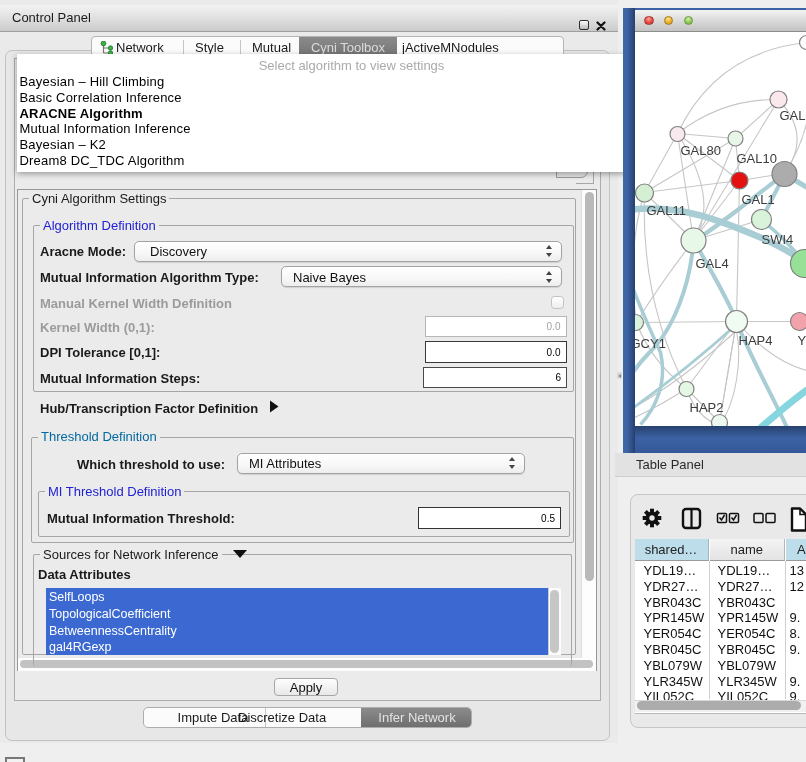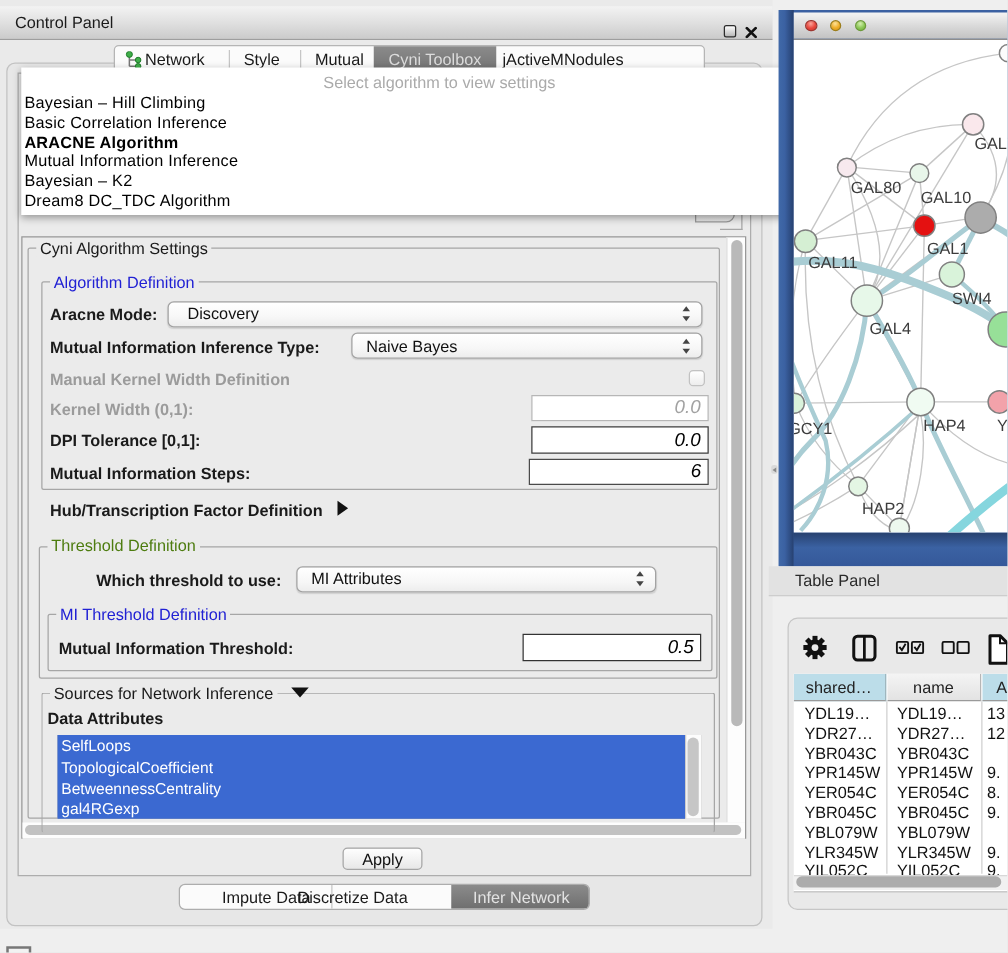--- a/index.html
+++ b/index.html
@@ -10,21 +10,21 @@
 .gray { color:#9b9b9b; }
 .combo {
   position:absolute; border:1px solid #a3a3a3; border-radius:5px;
   background:linear-gradient(#ffffff,#f7f7f7 60%,#ededed);
   font-size:13px; color:#111; box-shadow:0 1px 1px rgba(0,0,0,0.12);
 }
 .combo .ct { position:absolute; left:11px; top:50%; transform:translateY(-50%); }
 .stepper { position:absolute; right:8px; top:50%; transform:translateY(-50%); width:8px; height:12px; }
 .stepper:before { content:""; position:absolute; left:1px; top:0; border-left:3.5px solid transparent; border-right:3.5px solid transparent; border-bottom:4.5px solid #444; }
 .stepper:after { content:""; position:absolute; left:1px; bottom:0; border-left:3.5px solid transparent; border-right:3.5px solid transparent; border-top:4.5px solid #444; }
-.field { position:absolute; background:#fff; font-size:15px; text-align:right;font-style:italic; }
+.field { position:absolute; background:#fff; font-size:10px; text-align:right; }
 .field span { position:absolute; right:5px; top:50%; transform:translateY(-50%); }
 .gbox { position:absolute; border:1px solid #a6a6a6; border-radius:2px; }
 .glabel { position:absolute; background:#EBEBEB; padding:0 3px; font-size:13px; line-height:13px; }
 .rows > div { position:relative; height:15.8px; }
 .c1 { position:absolute; left:9px; top:0; } .c2 { position:absolute; left:83px; top:0; } .c3 { position:absolute; left:155px; top:0; }
 
 </style>
 </head>
 <body>
 
@@ -56,21 +56,21 @@
 
 <div class="gbox" style="left:33px; top:225px; width:541px; height:167px;"></div>
 <div class="glabel" style="left:40px; top:218.5px; color:#2121d4;">Algorithm Definition</div>
 
 <div class="abs b13" style="left:40px; top:244px;">Aracne Mode:</div>
 <div class="combo" style="left:134px; top:240.5px; width:428px; height:21px;">
     <span class="ct" style="left:15px;">Discovery</span>
     <span class="stepper"></span>
   </div>
 
-<div class="abs b13" style="left:40px; top:270px;">Mutual Information Inference Type:</div>
+<div class="abs b13" style="left:40px; top:270px;">Mutual Information Algorithm Type:</div>
 <div class="combo" style="left:281px; top:266px; width:281px; height:21px;">
     <span class="ct">Naive Bayes</span>
     <span class="stepper"></span>
   </div>
 
 <div class="abs b13 gray" style="left:40px; top:296px;">Manual Kernel Width Definition</div>
 <div class="abs" style="left:551px; top:296px; width:13px; height:13px; border:1px solid #c2c2c2; border-radius:3.5px; background:linear-gradient(#fff,#ededed);"></div>
 
 <div class="abs b13 gray" style="left:40px; top:319.5px;">Kernel Width (0,1):</div>
 <div class="field" style="left:424.5px; top:315.5px; width:142px; height:21px; border:1px solid #b6b6b6;">
@@ -86,21 +86,21 @@
 <div class="field" style="left:423px; top:366.5px; width:144px; height:21px; border:1px solid #4a4a4a;">
     <span style="color:#000;">6</span>
   </div>
 
 <div class="abs b13" style="left:40px; top:400.5px;">Hub/Transcription Factor Definition</div>
 <svg class="abs" style="left:268px; top:399px;" width="12" height="15" viewBox="0 0 12 15">
   <path d="M2 1.5 L10.5 7.5 L2 13.5 Z" fill="#111"></path>
 </svg>
 
 <div class="gbox" style="left:31px; top:436.5px; width:543px; height:106px;"></div>
-<div class="glabel" style="left:38px; top:430px; color:#4d7c0f;">Threshold Definition</div>
+<div class="glabel" style="left:38px; top:430px; color:#0369a1;">Threshold Definition</div>
 
 <div class="abs b13" style="left:77px; top:456.5px;">Which threshold to use:</div>
 <div class="combo" style="left:237px; top:452.5px; width:288px; height:21px;">
     <span class="ct">MI Attributes</span>
     <span class="stepper"></span>
   </div>
 
 <div class="gbox" style="left:38px; top:491px; width:532px; height:46px;"></div>
 <div class="glabel" style="left:45px; top:484.5px; color:#2121d4;">MI Threshold Definition</div>
 

